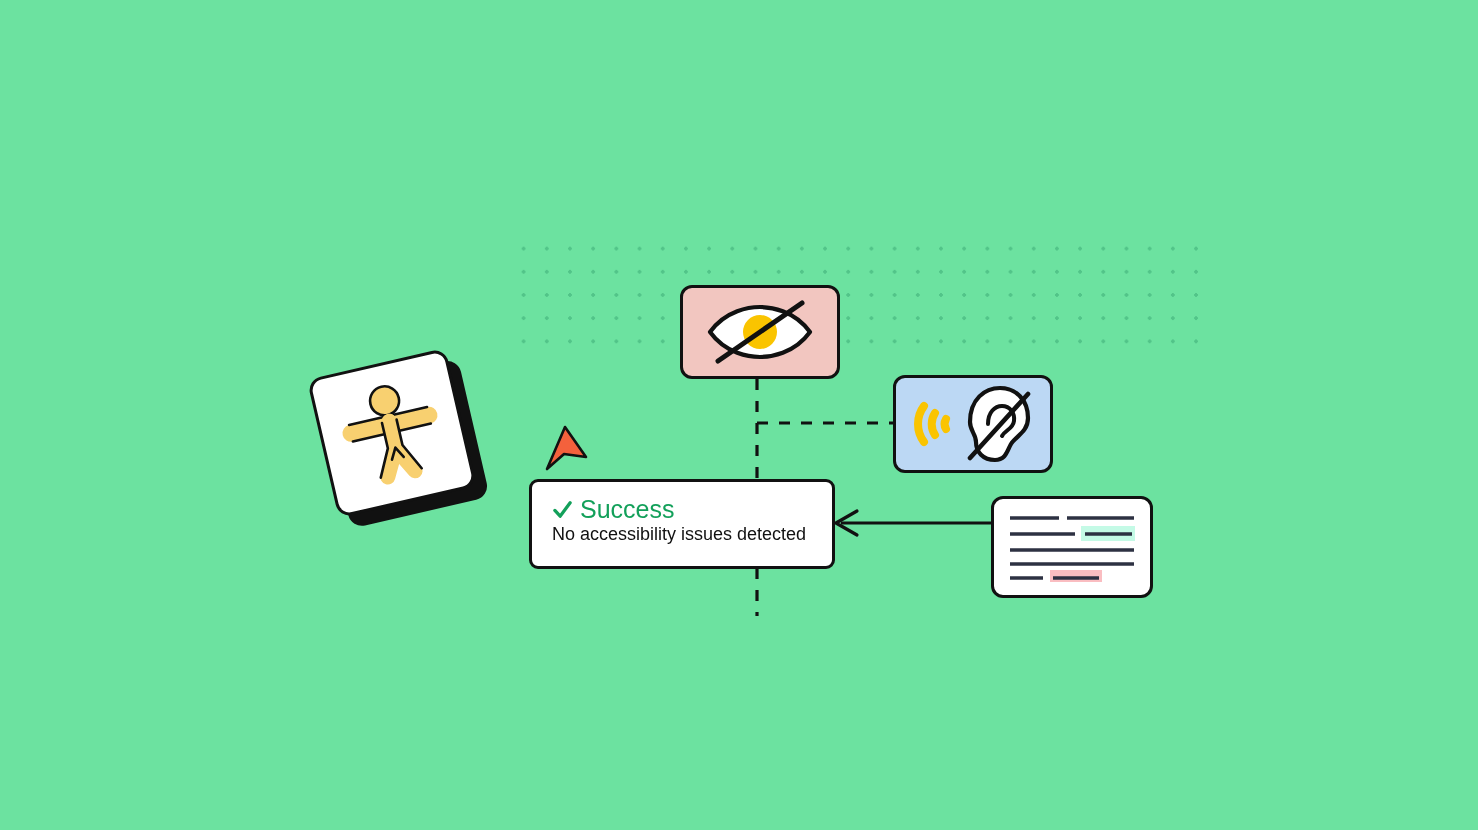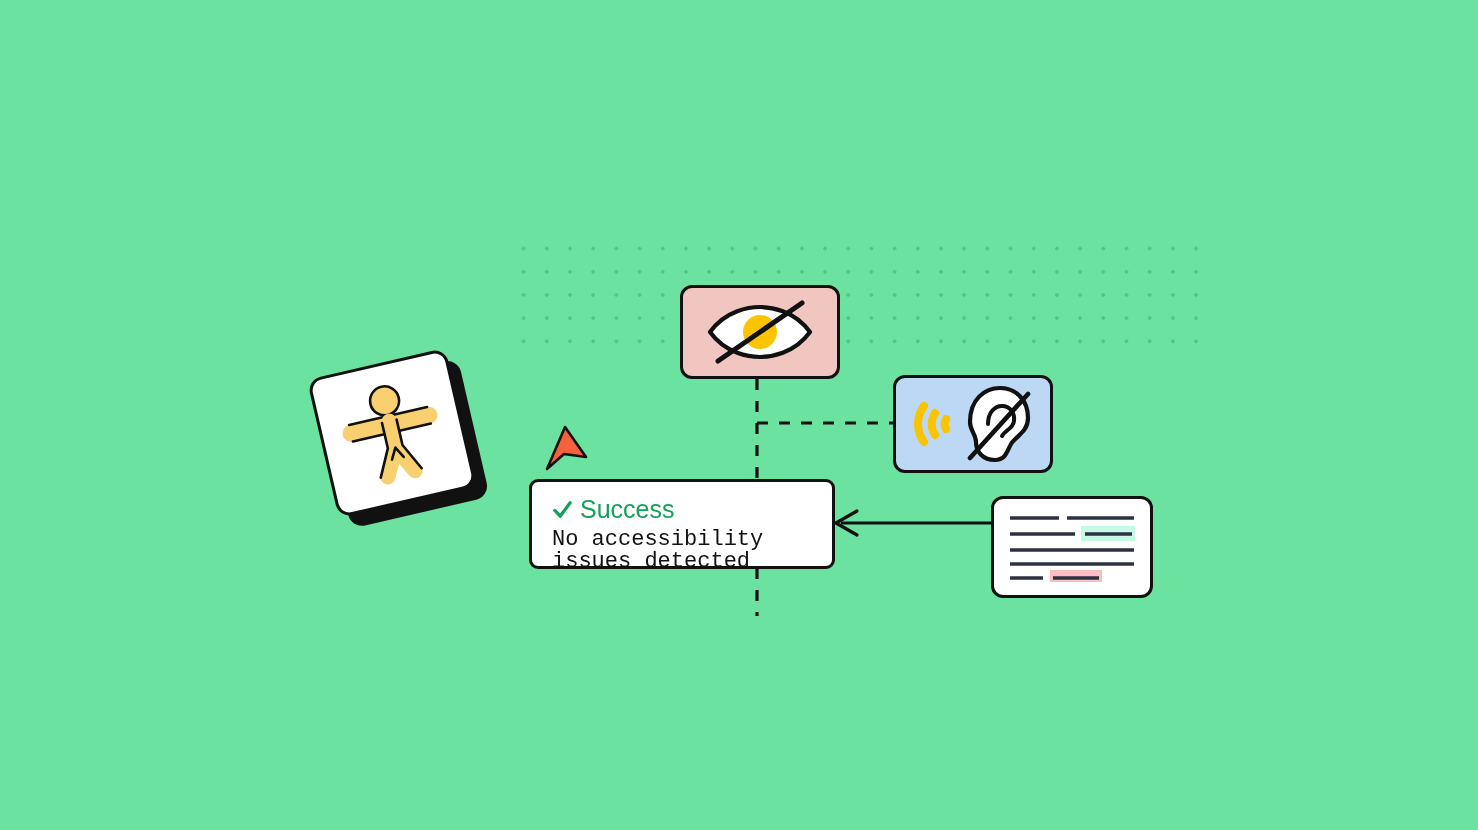--- a/index.html
+++ b/index.html
@@ -103,25 +103,23 @@
     color: #13a05a;
     font-size: 25px;
     line-height: 28px;
   }
   .check-icon {
     display: block;
     width: 21px;
     height: 21px;
   }
   .success-body {
-    margin-top: 6px;
     color: #111111;
-    font-size: 22px;
+    font-size: 18px;
     line-height: 22px;
-    font-family: Liberation Mono, monospace;
   }
 
   
   #a11y-badge {
     position: absolute;
     left: 321px;
     top: 362px;
     width: 142px;
     height: 142px;
     transform: rotate(-13deg);

